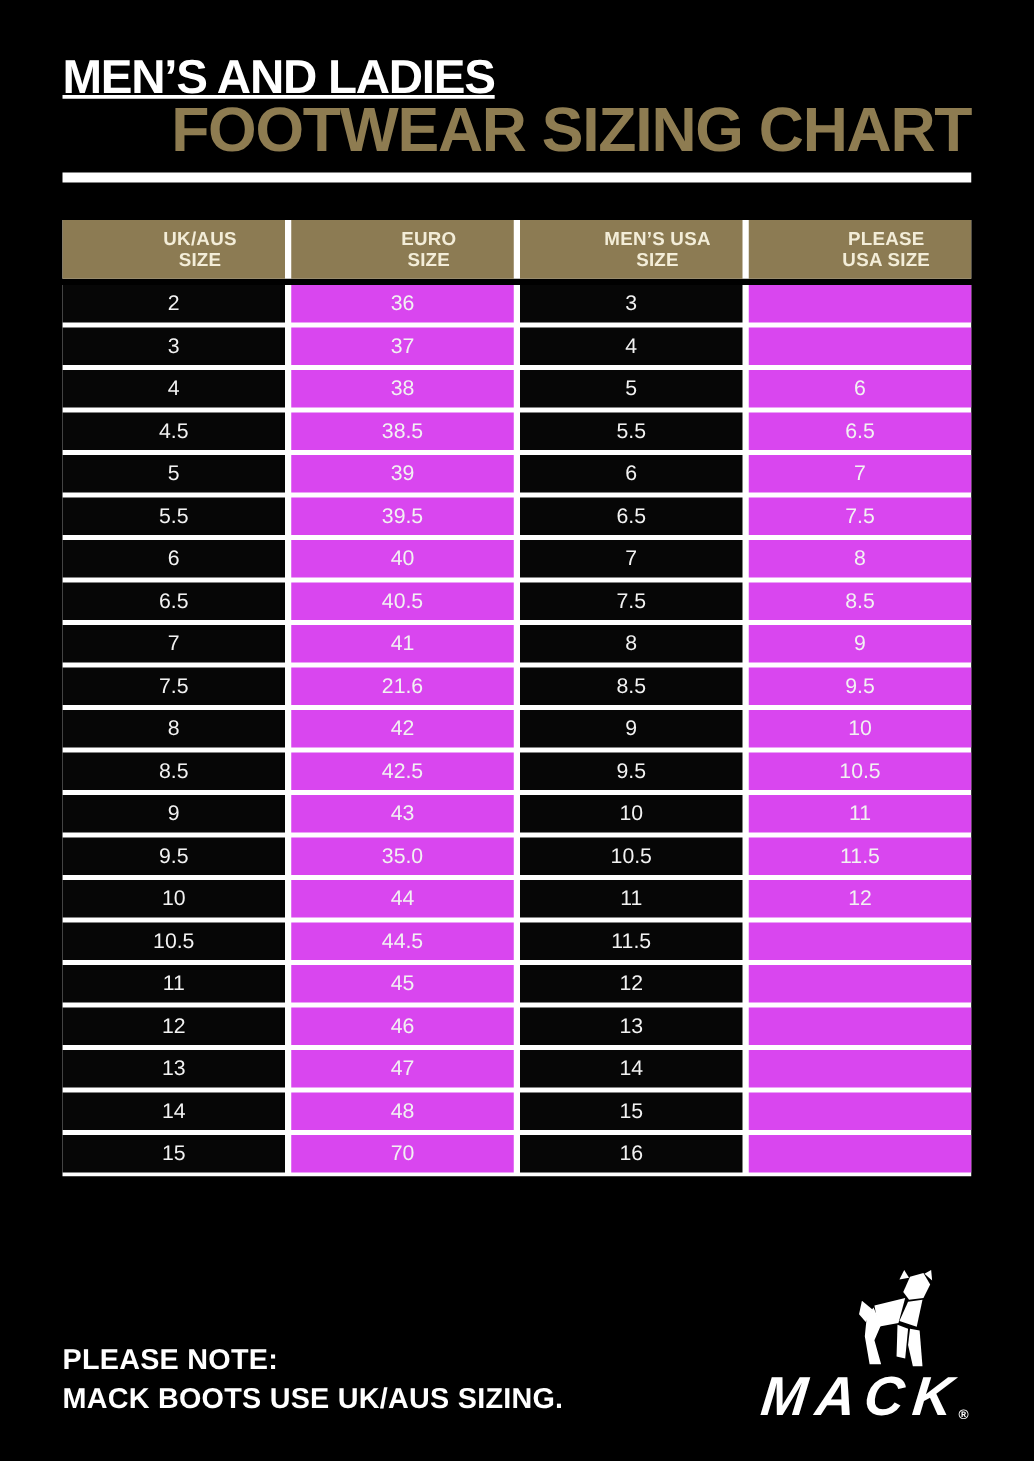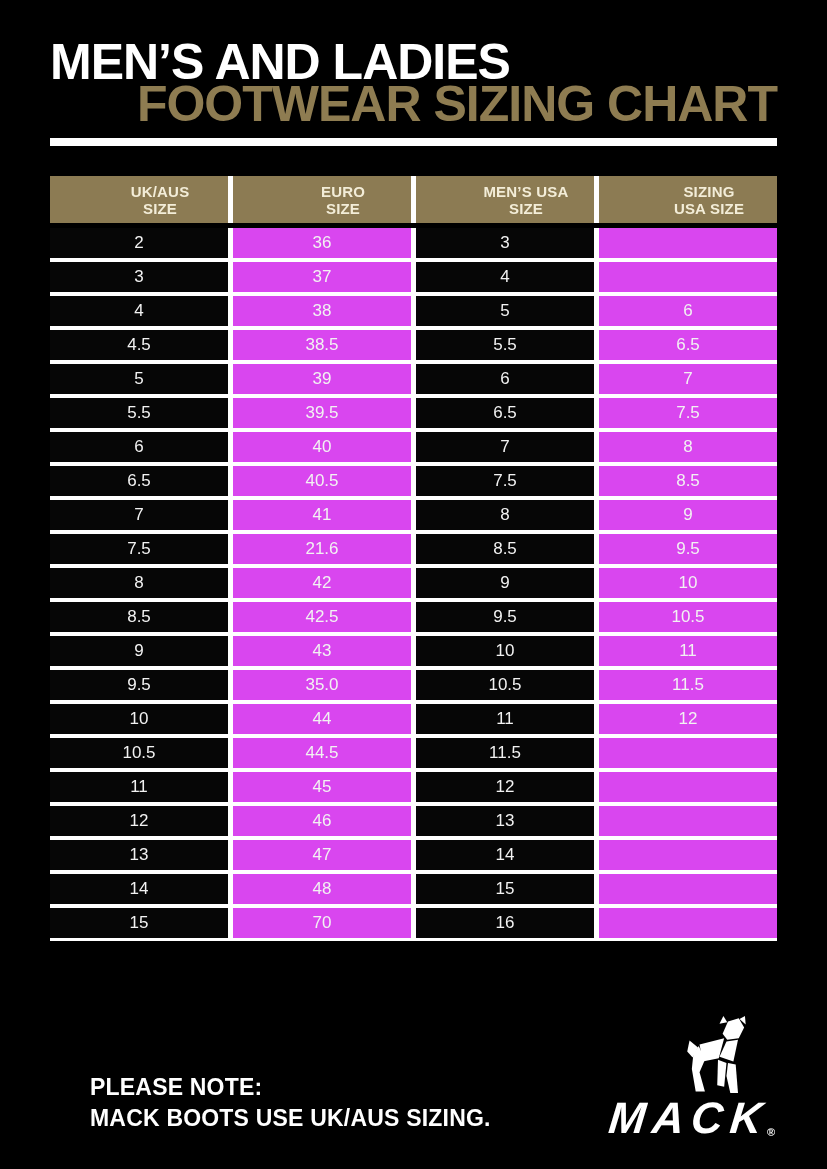--- a/index.html
+++ b/index.html
@@ -6,22 +6,22 @@
   .page{
     position:relative;
     width:827px;height:1169px;
     background:#000;
     font-family:"Liberation Sans", sans-serif;
     overflow:hidden;
   }
   
   .title-block{position:absolute;left:50px;top:40px;width:727px;}
   .title-line1{
-    color:#ffffff;font-size:50px;font-weight:bold;
-    line-height:44px;letter-spacing:-1px;white-space:nowrap;
+    color:#ffffff;font-size:38px;font-weight:bold;
+    line-height:44px;letter-spacing:-1px;white-space:nowrap;text-decoration:underline;
   }
   .title-line2{
     color:#8e7c51;font-size:50px;font-weight:bold;
     line-height:40px;letter-spacing:-1px;white-space:nowrap;text-align:right;
   }
   .title-rule{
     margin-top:14px;width:727px;height:8px;background:#ffffff;
   }
   
   .size-table{position:absolute;left:50px;top:176px;width:727px;}
@@ -39,21 +39,21 @@
     display:grid;grid-template-columns:repeat(4,1fr);
     gap:4px 5px;background:#ffffff;padding-bottom:3px;
   }
   .cell{
     height:30px;display:flex;align-items:center;justify-content:center;
     color:#f2f2f2;font-size:17px;
   }
   .cell.col-dark{background:#060606;}
   .cell.col-gray{background:#d946ef;}
   
-  .note-block{position:absolute;left:50px;top:1072px;margin-left:40px;}
+  .note-block{position:absolute;left:50px;top:1072px;}
   .note-line{
     color:#ffffff;font-weight:bold;font-size:23px;line-height:31px;
     letter-spacing:0.2px;white-space:nowrap;
   }
   .logo-block{position:absolute;right:52px;top:1016px;width:170px;text-align:right;}
   .bulldog{display:block;margin:0 18px 2px auto;}
   .wordmark-row{white-space:nowrap;}
   .wordmark{
     display:inline-block;
     color:#ffffff;font-weight:bold;font-style:italic;
@@ -84,21 +84,21 @@
         </div>
         <div class="header-cell">
           <span>EURO</span>
           <span>SIZE</span>
         </div>
         <div class="header-cell">
           <span>MEN’S USA</span>
           <span>SIZE</span>
         </div>
         <div class="header-cell">
-          <span>SIZING</span>
+          <span>PLEASE</span>
           <span>USA SIZE</span>
         </div>
       </div>
     <div class="size-table-body">
         <div class="cell col-dark">2</div>
         <div class="cell col-gray">36</div>
         <div class="cell col-dark">3</div>
         <div class="cell col-gray"></div>
         <div class="cell col-dark">3</div>
         <div class="cell col-gray">37</div>

